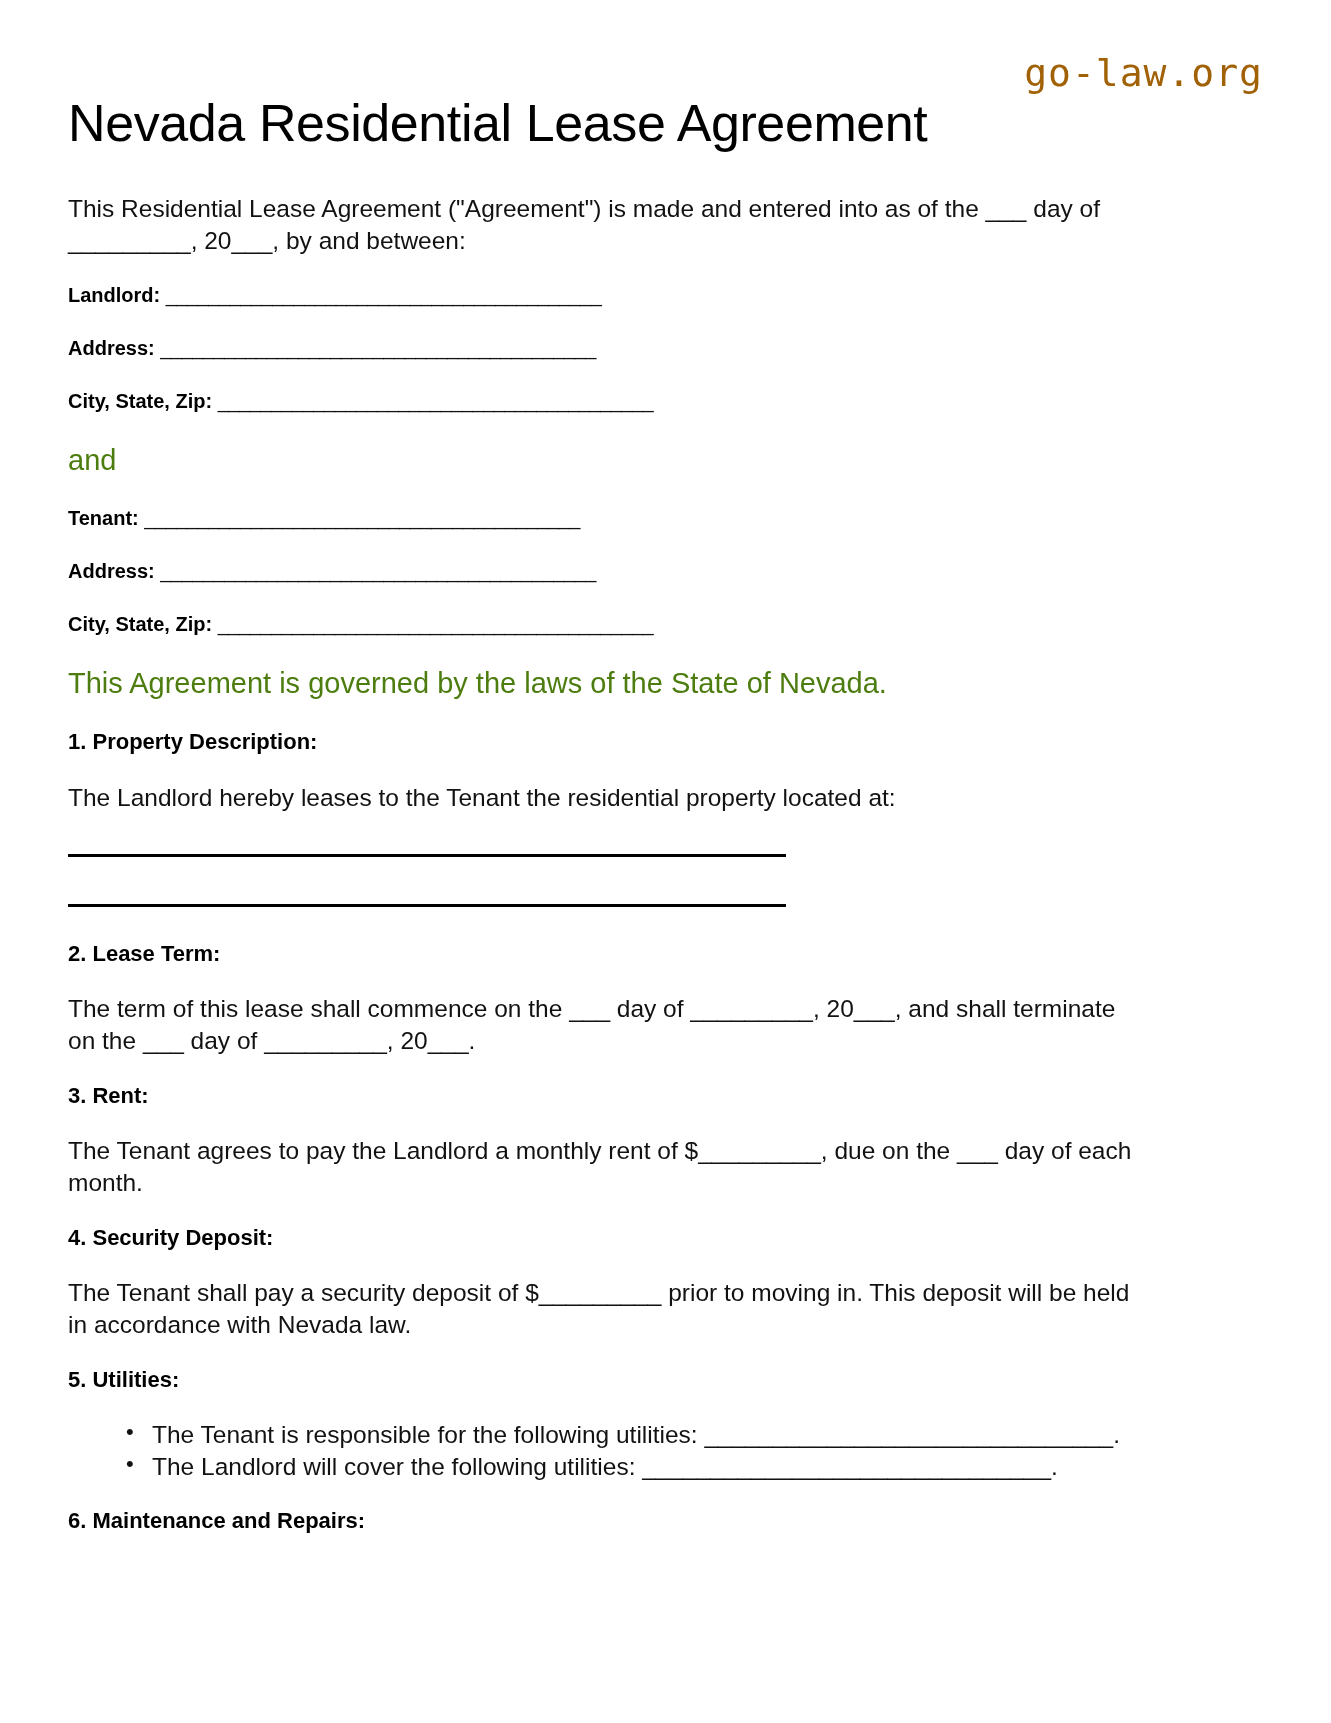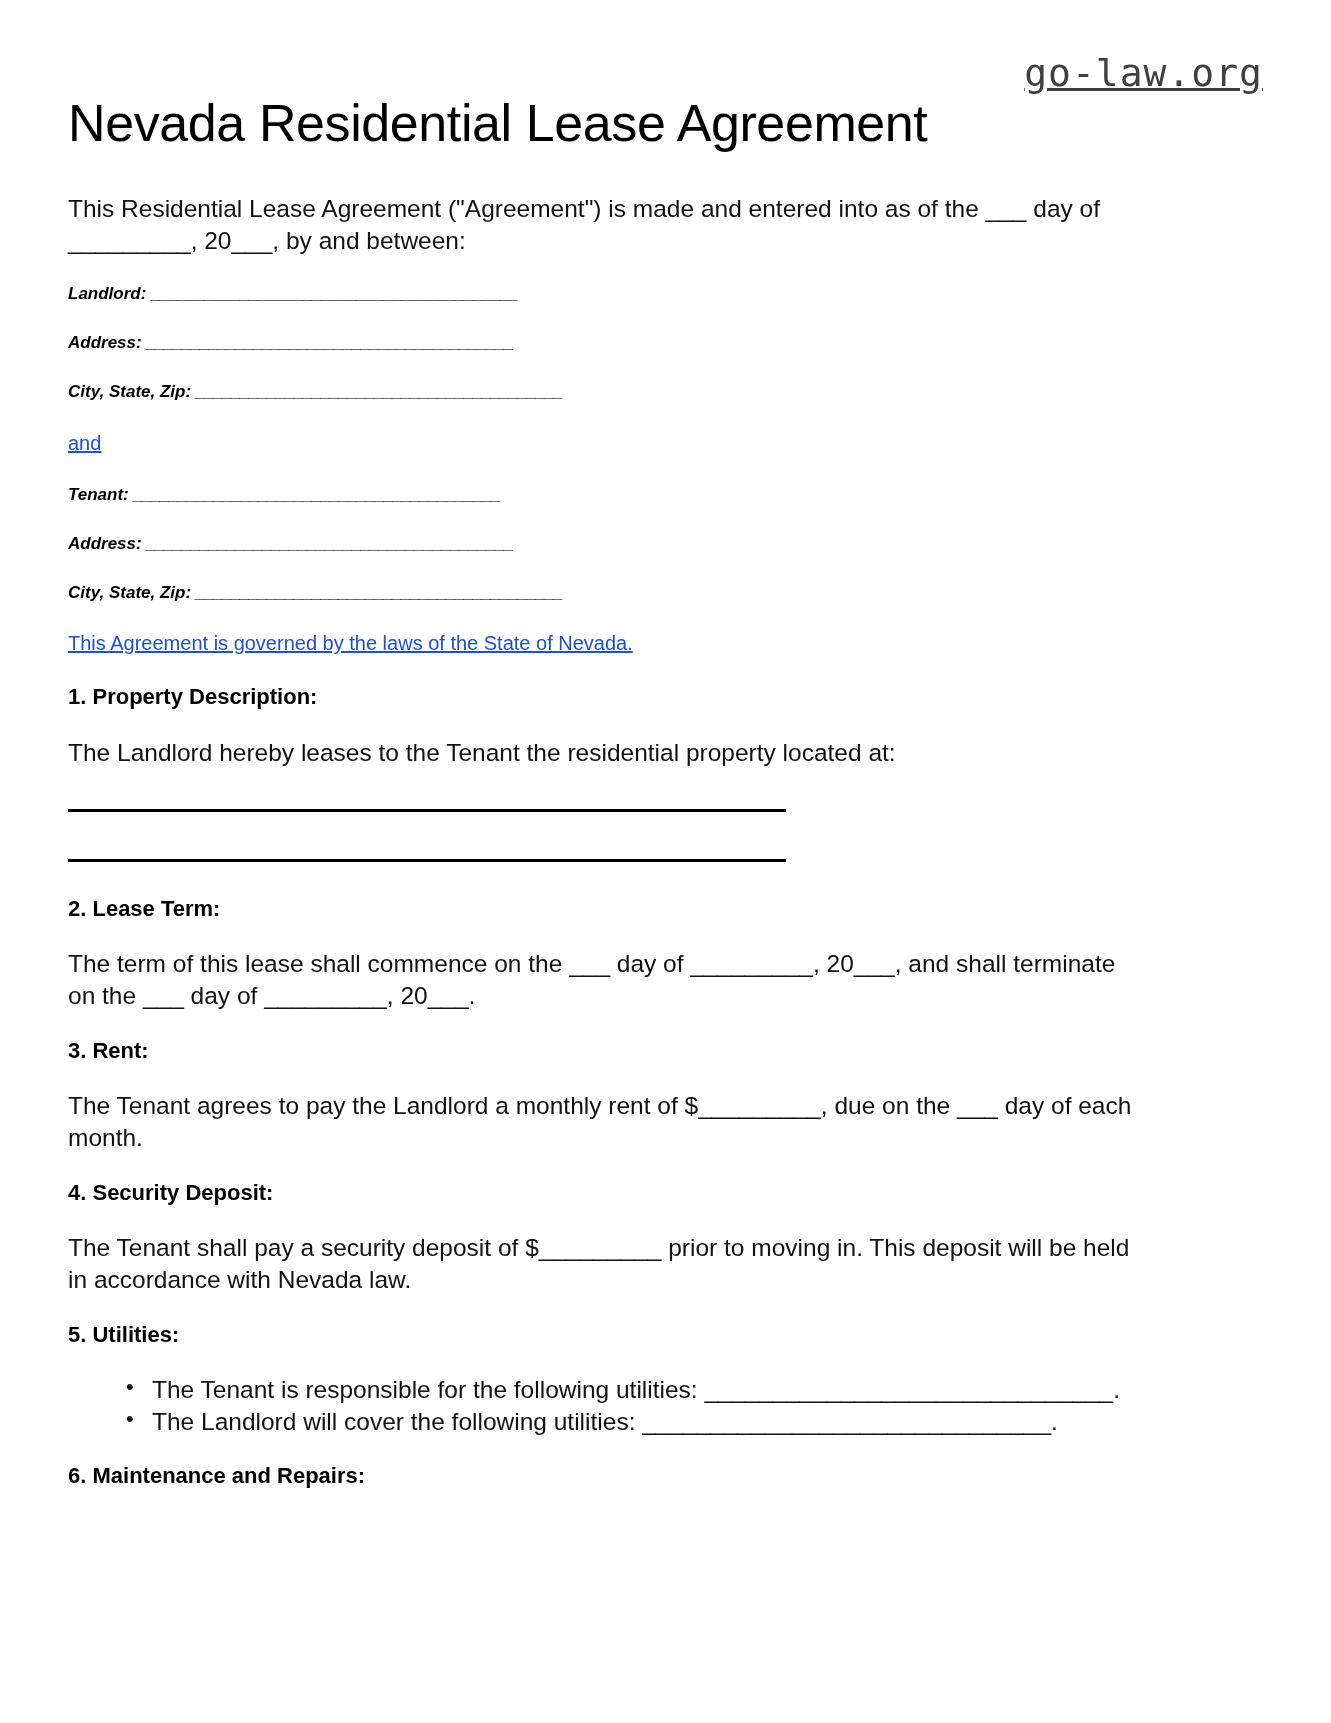--- a/index.html
+++ b/index.html
@@ -31,24 +31,23 @@
     height: 92px;
     display: flex;
     align-items: flex-end;
     justify-content: flex-end;
     padding-bottom: 4px;
   }
   .brand {
     font-family: "DejaVu Sans Mono", "Liberation Mono", monospace;
     font-size: 38px;
     letter-spacing: 1px;
-    color: #404040;
+    color: #a16207;
     line-height: 1;
     white-space: nowrap;
-    text-decoration: underline;
   }
 
   
   .doc-title {
     font-size: 52px;
     font-weight: 400;
     letter-spacing: -0.4px;
     line-height: 1.06;
     margin: 0 0 42px 0;
     color: #000000;
@@ -59,39 +58,37 @@
   .para {
     font-size: 24.5px;
     line-height: 1.3;
     margin: 12px 0 26px 0;
     color: #121212;
     max-width: 1075px;
   }
   .para.tight { margin-bottom: 24px; }
 
   .field-line {
-    font-size: 17px;
+    font-size: 20px;
     line-height: 1.25;
     margin: 0 0 28px 0;
     color: #121212;
     white-space: nowrap;
-    font-style: italic;
   }
   .field-label {
     font-weight: 700;
     color: #000000;
   }
   .blank { letter-spacing: -0.5px; }
 
   .plain-line {
-    font-size: 20px;
+    font-size: 29px;
     line-height: 1.25;
     margin: 0 0 28px 0;
-    color: #1d4ed8;
-    text-decoration: underline;
+    color: #4d7c0f;
   }
 
   h2.section {
     font-size: 22px;
     font-weight: 700;
     color: #000000;
     margin: 0 0 26px 0;
     line-height: 1.2;
   }
 

